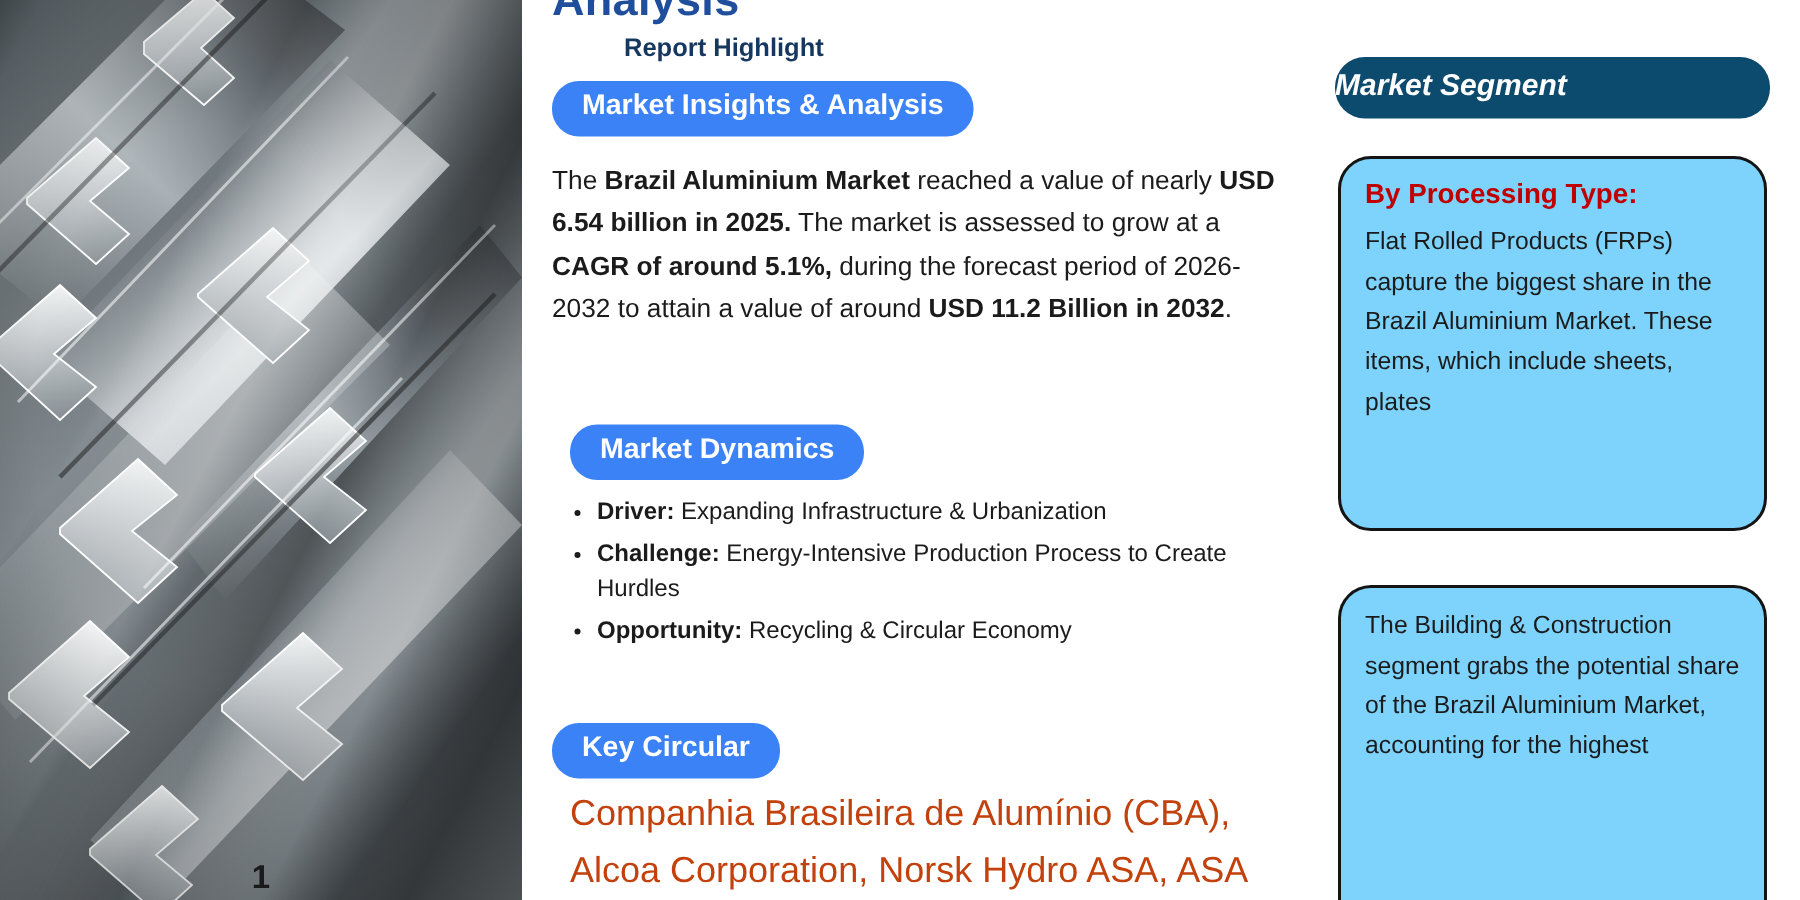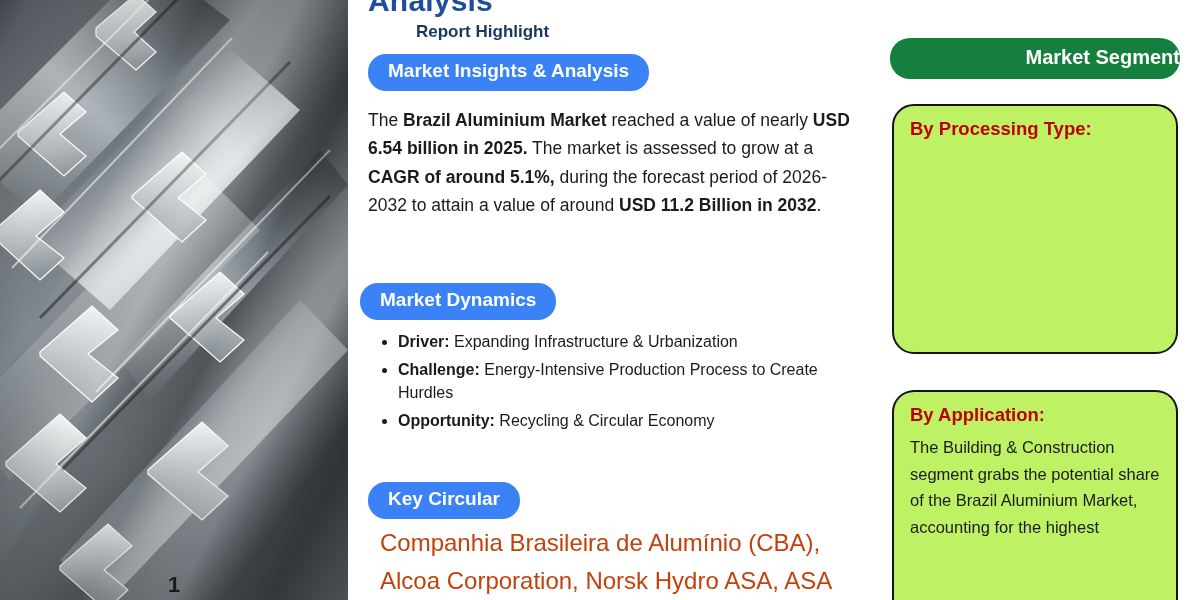--- a/index.html
+++ b/index.html
@@ -80,21 +80,21 @@
     background: #3b82f6;
     color: #ffffff;
     font-size: 19px;
     font-weight: 700;
     padding: 7px 20px 9px 20px;
     border-radius: 18px;
     line-height: 1.1;
     white-space: nowrap;
   }
   .pill.insights { position: absolute; left: 8px; top: 54px; }
-  .pill.dynamics { position: absolute; left: 0; top: 283px; }
+  .pill.dynamics { position: absolute; left: 20px; top: 283px; }
   .pill.players  { position: absolute; left: 8px; top: 482px; }
 
   .para {
     position: absolute;
     left: 8px;
     width: 492px;
     color: #1b1b1b;
     font-size: 17.5px;
     line-height: 1.62;
   }
@@ -125,35 +125,36 @@
   
   .right {
     position: absolute;
     left: 886px; top: 0;
     width: 300px; height: 600px;
   }
   .seg-header {
     position: absolute;
     left: 4px; top: 38px;
     width: 290px;
-    background: #15803d;
+    background: #0c4a6e;
     color: #fff;
     border-radius: 20px;
-    text-align: right;
+    text-align: left;
     font-size: 20px;
     font-weight: 700;
     padding: 8px 0 10px 0;
+    font-style: italic;
   }
   .card {
     position: absolute;
     left: 6px;
     width: 286px;
     border: 2px solid #141414;
     border-radius: 22px;
-    background: #bef264;
+    background: #7dd3fc;
     padding: 12px 16px 10px 16px;
   }
   .card.processing { top: 104px; height: 250px; }
   .card.application { top: 390px; height: 210px; border-bottom: none; border-bottom-left-radius: 0; border-bottom-right-radius: 0; }
   .card h3 {
     margin: 0 0 8px 0;
     color: #c00000;
     font-size: 18.5px;
     font-weight: 700;
   }
@@ -246,21 +247,21 @@
     <div class="pill players">Key Circular</div>
 
     <div class="players-text">Companhia Brasileira de Alumínio (CBA), Alcoa Corporation, Norsk Hydro ASA, ASA Alumínio, Alux do Brasil, and Others</div>
   </div>
 
   <div class="right">
     <div class="seg-header">Market Segment</div>
 
     <div class="card processing">
       <h3>By Processing Type:</h3>
+      <p>Flat Rolled Products (FRPs) capture the biggest share in the Brazil Aluminium Market. These items, which include sheets, plates</p>
     </div>
 
     <div class="card application">
-      <h3>By Application:</h3>
       <p>The Building &amp; Construction segment grabs the potential share of the Brazil Aluminium Market, accounting for the highest</p>
     </div>
   </div>
 
 </div>
 
 </body></html>

